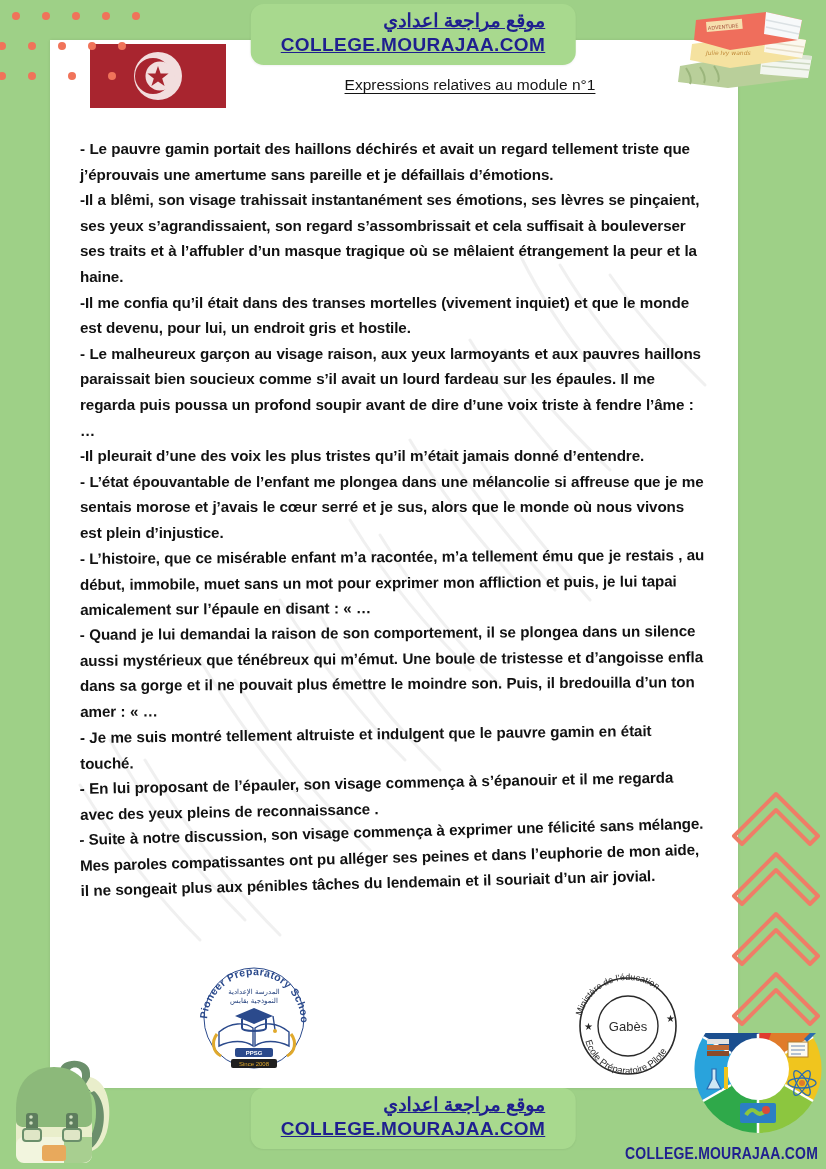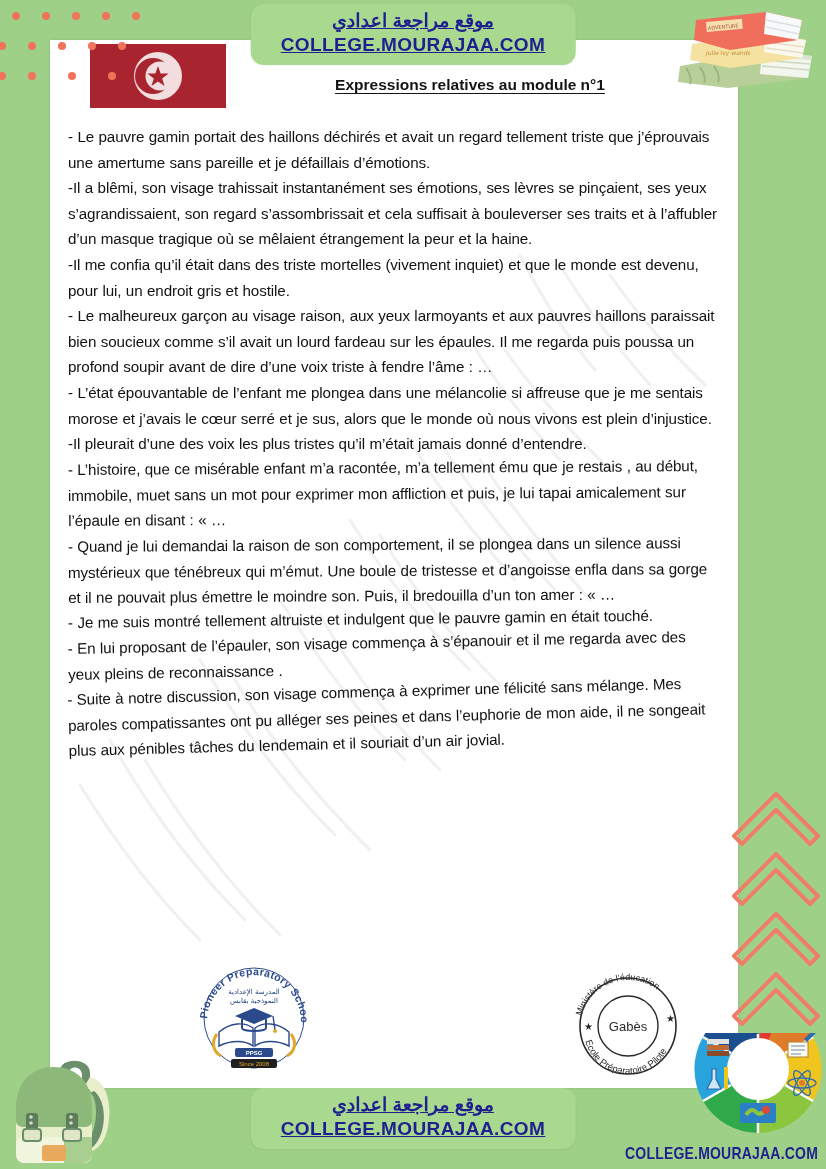--- a/index.html
+++ b/index.html
@@ -99,20 +99,21 @@
   #footer-banner { top: 1088px; }
 
   .banner-ar {
     font-size: 19px;
     font-weight: bold;
     color: #1f1f8f;
     text-decoration: underline;
     direction: rtl;
     line-height: 1.25;
     white-space: nowrap;
+    text-align: right;
   }
   .banner-url {
     font-size: 19px;
     font-weight: bold;
     color: #1f1f8f;
     text-decoration: underline;
     letter-spacing: 0.4px;
     line-height: 1.25;
     white-space: nowrap;
   }
@@ -143,32 +144,33 @@
     background: #a8252f;
     overflow: hidden;
   }
   #doc-title {
     position: absolute;
     left: 200px;
     top: 36px;
     width: 440px;
     text-align: center;
     font-size: 15.5px;
-    font-weight: bold;
+    font-weight: normal;
     color: #141414;
     text-decoration: underline;
     text-underline-offset: 3px;
   }
 
   
   #doc-body {
     position: relative;
-    margin: 4px;
+    margin: 16px;
     padding: 14px 14px 0 14px;
     z-index: 5;
+    font-weight: bold;
   }
   .para {
     font-size: 15.2px;
     line-height: 25.6px;
     color: #121212;
     margin: 0 0 0 0;
     text-align: left;
     letter-spacing: -0.1px;
     word-spacing: 0.3px;
   }
@@ -364,24 +366,24 @@
         <circle cx="70" cy="32" r="14.5" fill="#f2dede"></circle>
         <path d="M68 22 L70.6 29.6 L78.6 29.6 L72.2 34.4 L74.6 42 L68 37.4 L61.4 42 L63.8 34.4 L57.4 29.6 L65.4 29.6 Z" fill="#a8252f"></path>
       </svg>
     </div>
     <div id="doc-title">Expressions relatives au module n°1</div>
   </div>
 
   <div id="doc-body">
     <p class="para">- Le  pauvre gamin portait des haillons déchirés et avait un regard tellement triste que j’éprouvais une amertume sans pareille et je défaillais d’émotions.</p>
     <p class="para">-Il a blêmi, son visage trahissait instantanément ses émotions, ses lèvres se pinçaient, ses yeux s’agrandissaient, son regard s’assombrissait et cela suffisait à bouleverser ses traits et à l’affubler d’un masque tragique où se mêlaient étrangement la peur et la haine.</p>
-    <p class="para">-Il me confia qu’il était dans des triste mortelles (vivement inquiet) et que le monde est devenu, pour lui, un endroit gris et hostile.</p>
+    <p class="para">-Il me confia qu’il était dans des transes mortelles (vivement inquiet) et que le monde est devenu, pour lui, un endroit gris et hostile.</p>
     <p class="para">-  Le malheureux garçon au visage raison, aux yeux larmoyants et aux pauvres haillons paraissait bien soucieux comme s’il avait un lourd fardeau sur les épaules. Il me regarda puis poussa un profond soupir avant de dire d’une voix triste à fendre l’âme :  …</p>
+    <p class="para">   -Il pleurait d’une des voix les plus tristes qu’il m’était jamais donné d’entendre.</p>
     <p class="para">  - L’état épouvantable de l’enfant me plongea dans une mélancolie si affreuse que je me sentais morose et j’avais le cœur serré et je sus, alors que le monde où nous vivons est plein d’injustice.</p>
-    <p class="para">   -Il pleurait d’une des voix les plus tristes qu’il m’était jamais donné d’entendre.</p>
     <p class="para tilt1">  - L’histoire, que ce misérable enfant m’a racontée, m’a tellement ému que je restais , au début, immobile, muet sans un mot pour exprimer mon affliction et puis, je lui tapai amicalement sur l’épaule en disant : « …</p>
     <p class="para tilt1">- Quand je lui demandai la raison de son comportement, il se plongea dans un silence aussi mystérieux que ténébreux qui m’émut. Une boule de tristesse et d’angoisse enfla dans sa gorge et il ne pouvait plus émettre le moindre son. Puis, il bredouilla d’un ton amer :  «  …</p>
     <p class="para tilt2">- Je me suis montré tellement altruiste et indulgent que le pauvre gamin en était touché.</p>
     <p class="para tilt3">- En lui proposant de l’épauler, son visage commença à s’épanouir et il me regarda avec des yeux pleins de reconnaissance .</p>
     <p class="para tilt4">- Suite à notre discussion, son visage commença à exprimer une félicité sans mélange. Mes paroles compatissantes ont pu alléger ses peines et dans l’euphorie de mon aide, il ne songeait plus aux pénibles tâches du lendemain et il souriait d’un air jovial.</p>
   </div>
 
   <div id="stamps-row">
 
     <div id="school-logo-stamp">

